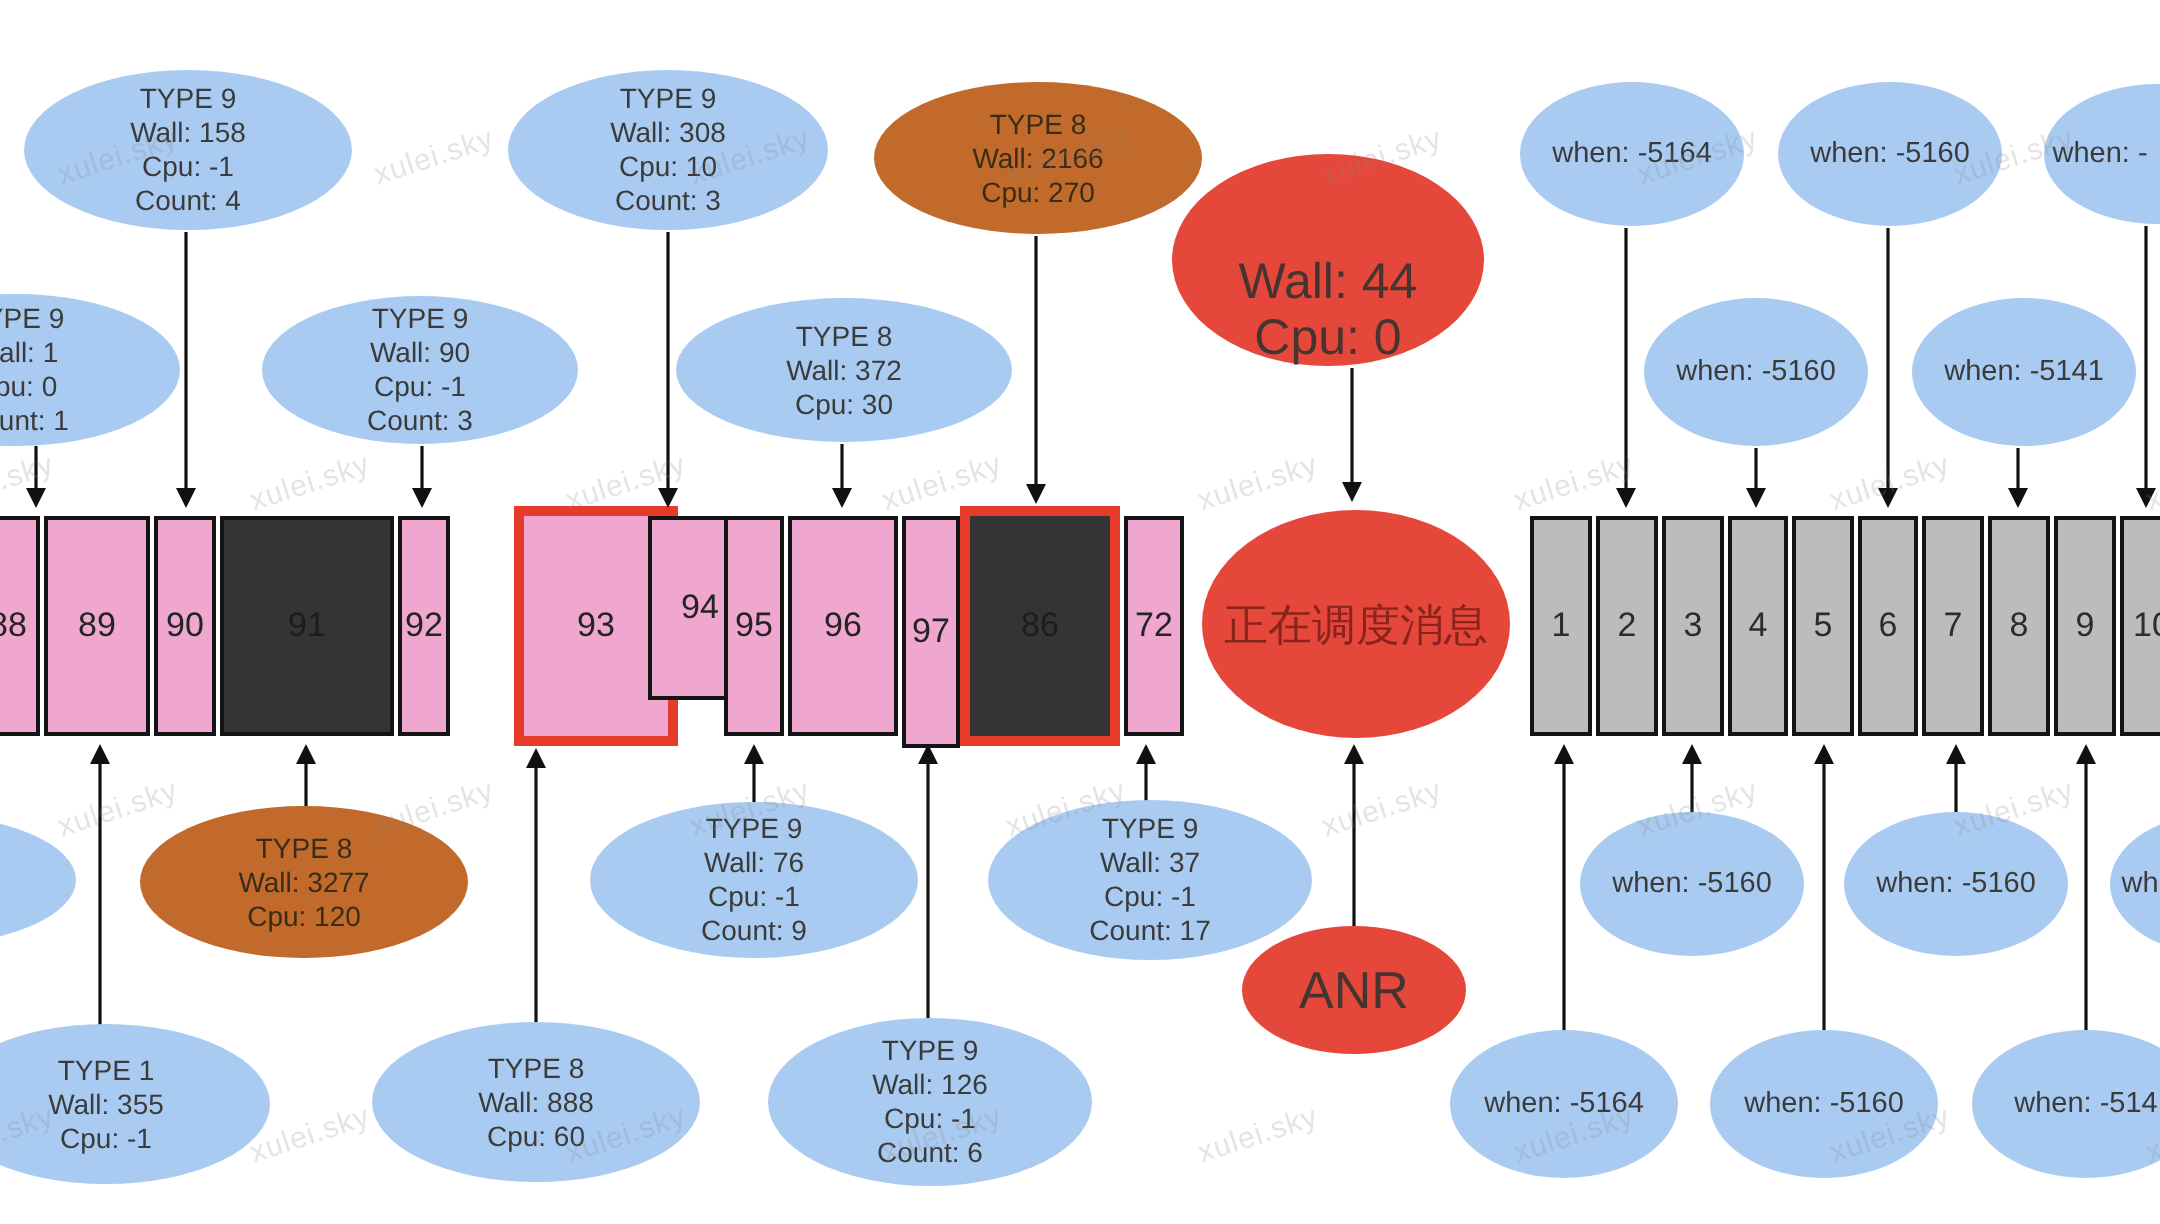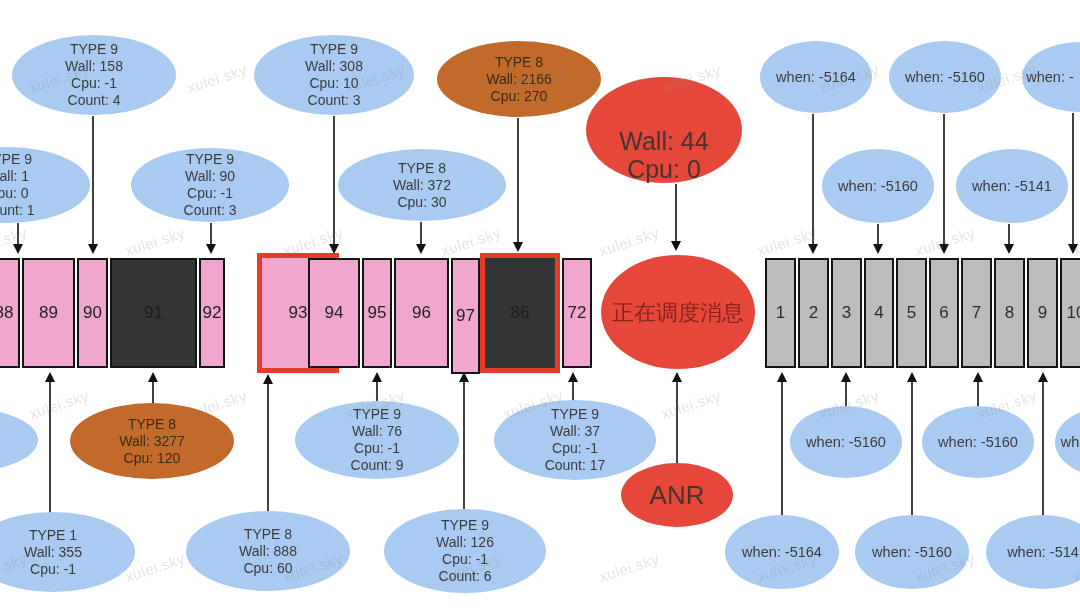--- a/index.html
+++ b/index.html
@@ -51,21 +51,21 @@
       </div>
       <div class="box dark" style="left: 110px; top: 258px; width: 87px; height: 110px;">
         <span>91</span>
       </div>
       <div class="box pink" style="left: 199px; top: 258px; width: 26px; height: 110px;">
         <span>92</span>
       </div>
       <div class="box pink highlight" style="left: 226px; top: 253px; width: 82px; height: 120px; margin-left: 31px;">
         <span>93</span>
       </div>
-      <div class="box pink" style="left: 308px; top: 258px; width: 52px; height: 110px;">
+      <div class="box pink" style="left: 324px; top: 258px; width: 52px; height: 92px;">
         <span>94</span>
       </div>
       <div class="box pink" style="left: 362px; top: 258px; width: 30px; height: 110px;">
         <span>95</span>
       </div>
       <div class="box pink" style="left: 394px; top: 258px; width: 55px; height: 110px;">
         <span>96</span>
       </div>
       <div class="box pink" style="left: 451px; top: 258px; width: 29px; height: 116px;">
         <span>97</span>

